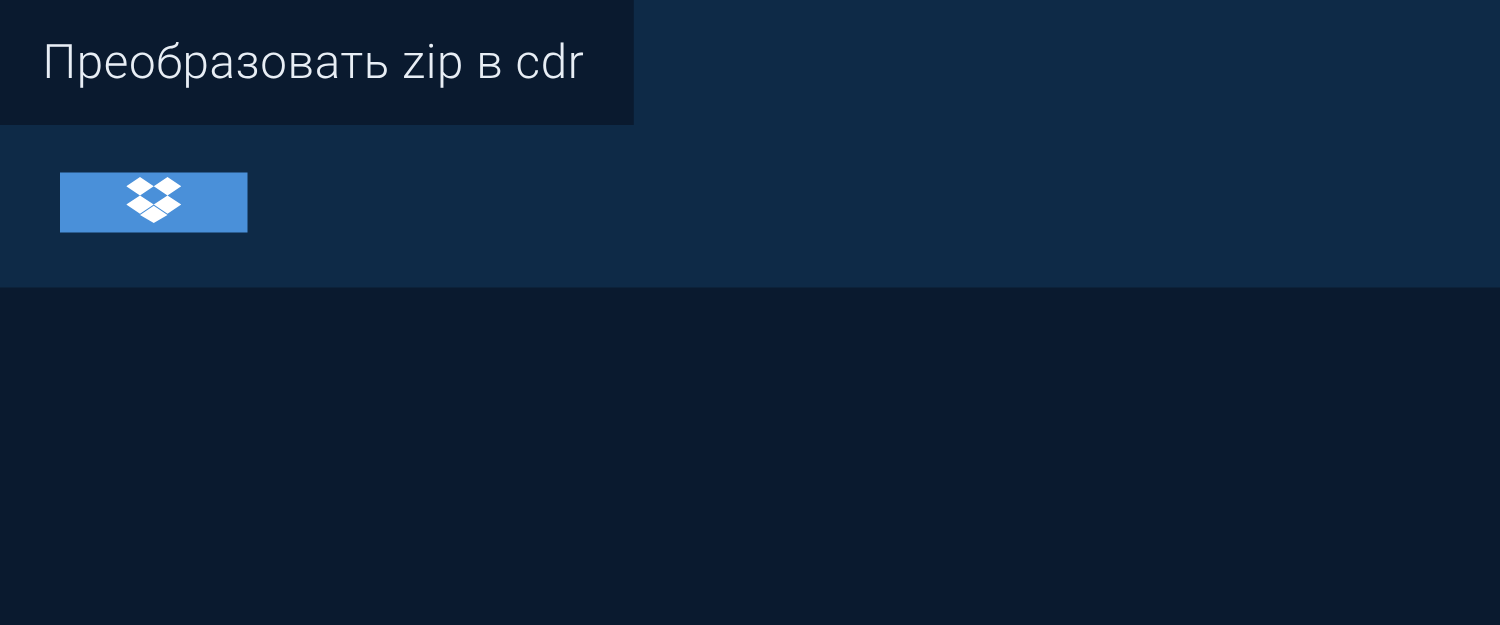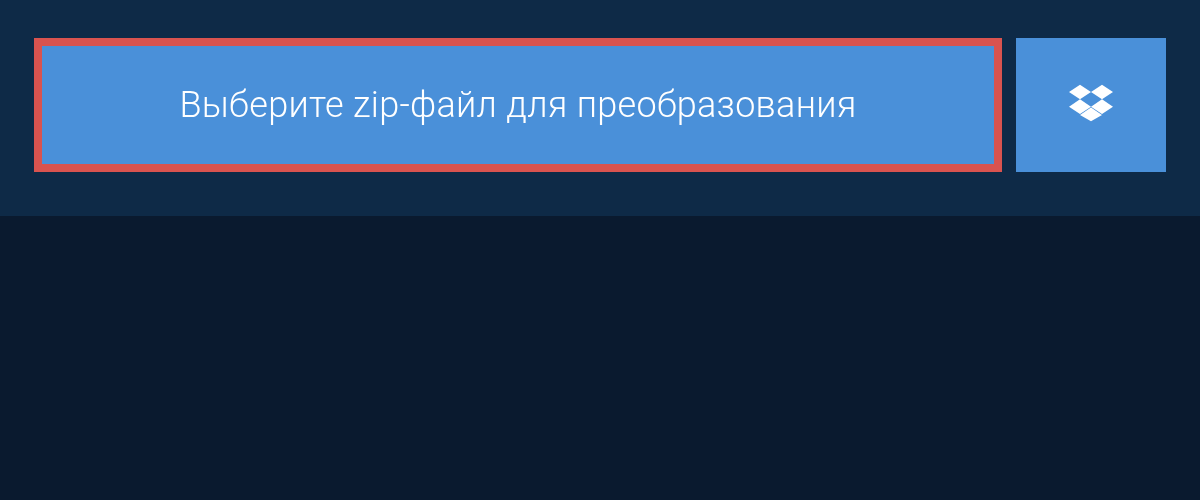--- a/index.html
+++ b/index.html
@@ -58,24 +58,26 @@
     .dropbox-button svg {
       width: 44px;
       height: 44px;
       fill: #ffffff;
     }
   </style>
 </head>
 <body>
 
 <div class="panel">
+  <div class="tab-bar">
+    <div class="tab">
+      <span>Преобразовать zip в cdr</span>
+    </div>
+  </div>
   <div class="content">
-    <div class="select-button">
-      <span>Выберите zip-файл для преобразования</span>
-    </div>
     <div class="dropbox-button">
       <span>
         <svg viewBox="0 0 24 24" xmlns="http://www.w3.org/2000/svg">
           <path d="M6 2L0 6l6 4-6 4 6 4 6-4 6 4 6-4-6-4 6-4-6-4-6 4-6-4zm6 4l6 4-6 4-6-4 6-4zm-6 12.5l6-4 6 4-6 3.5-6-3.5z"></path>
         </svg>
       </span>
     </div>
   </div>
 </div>
 

